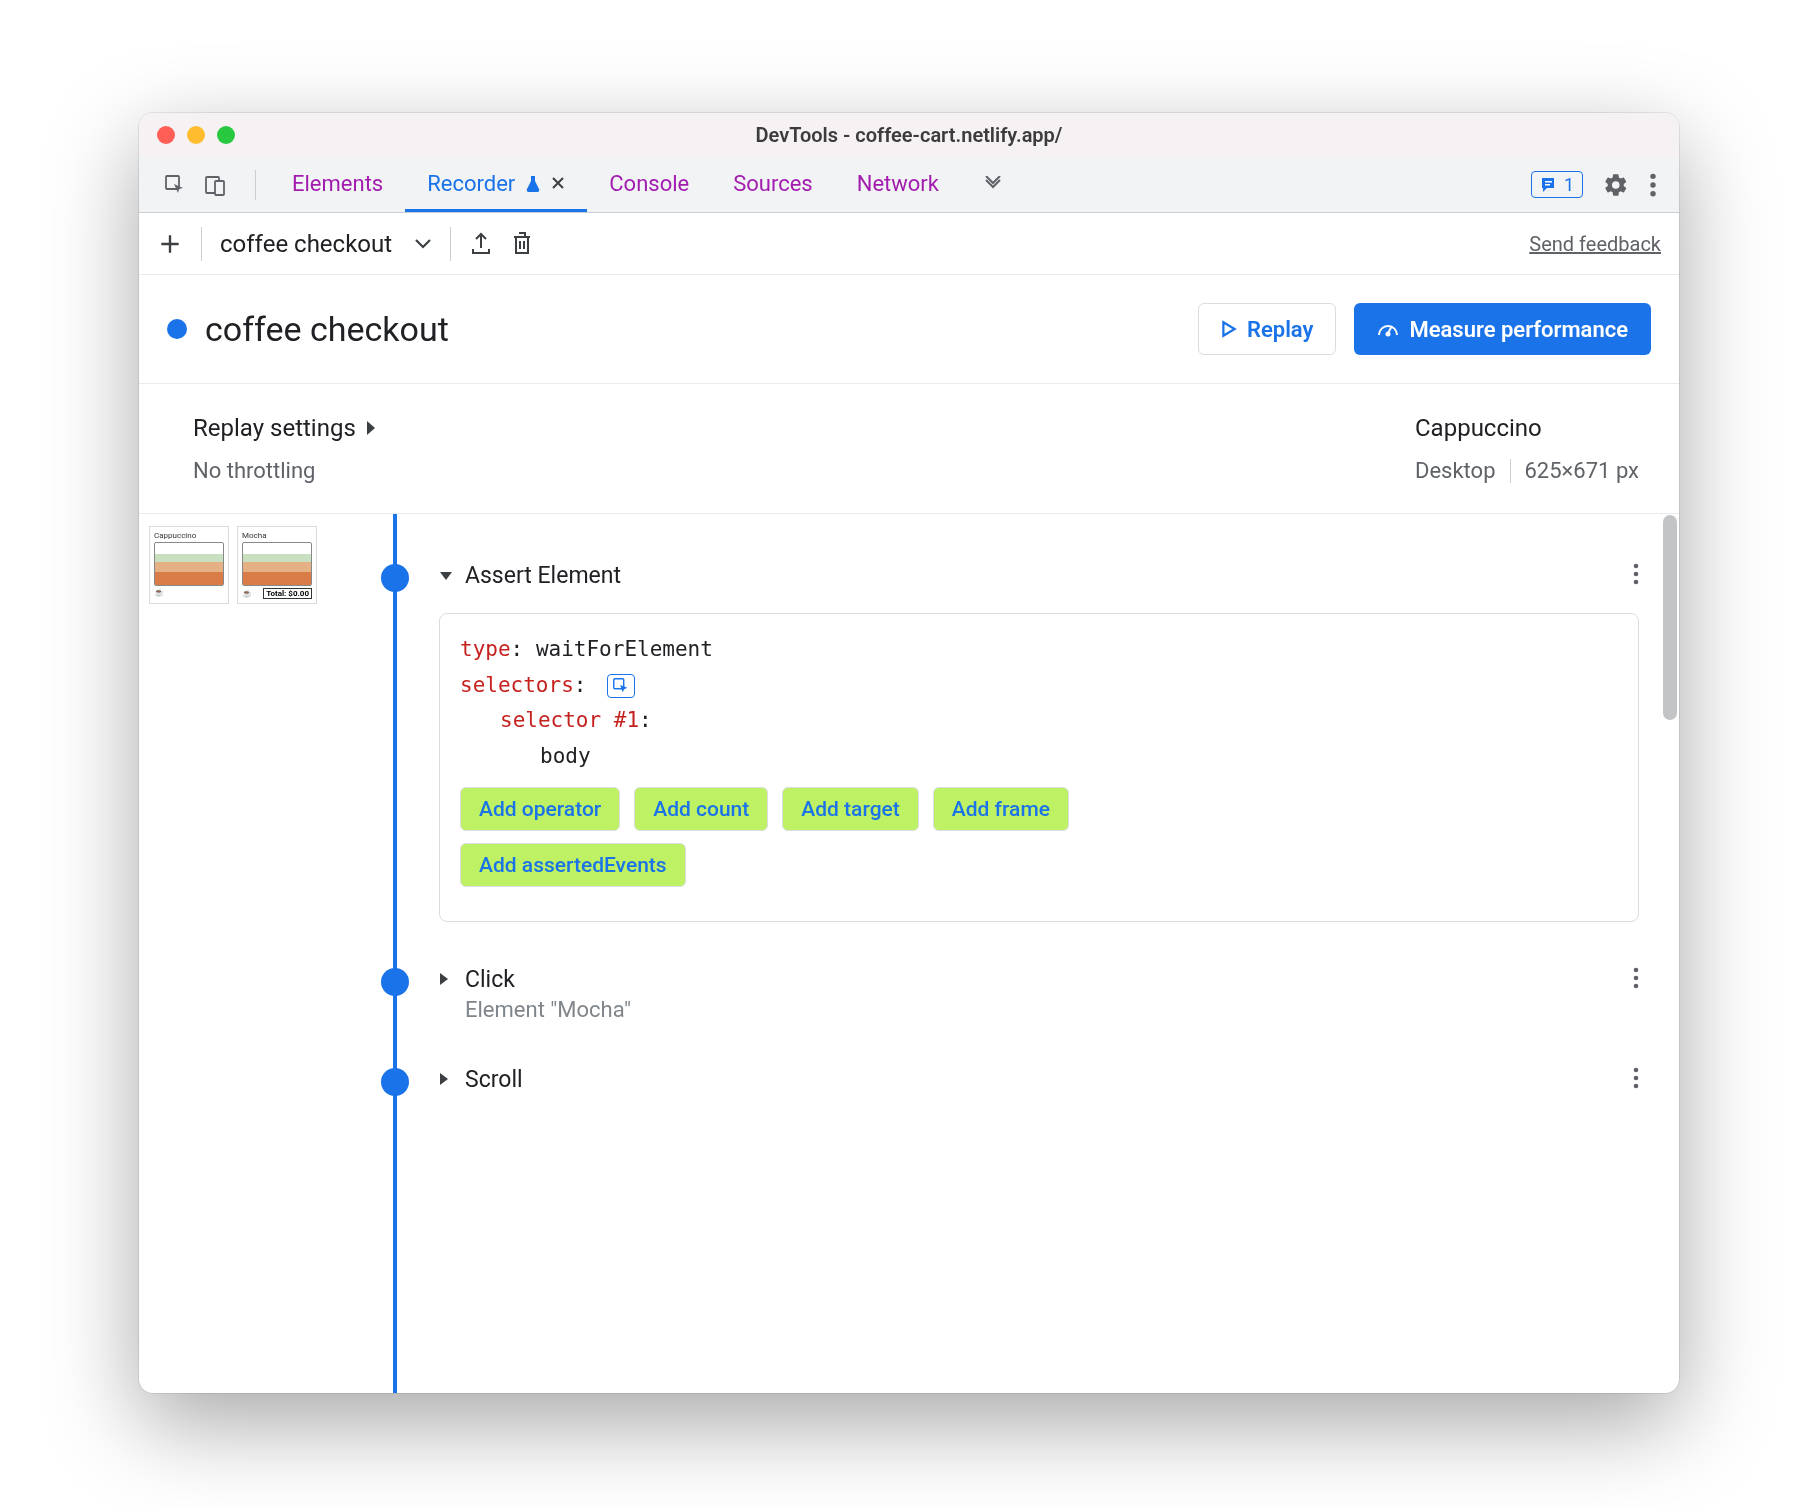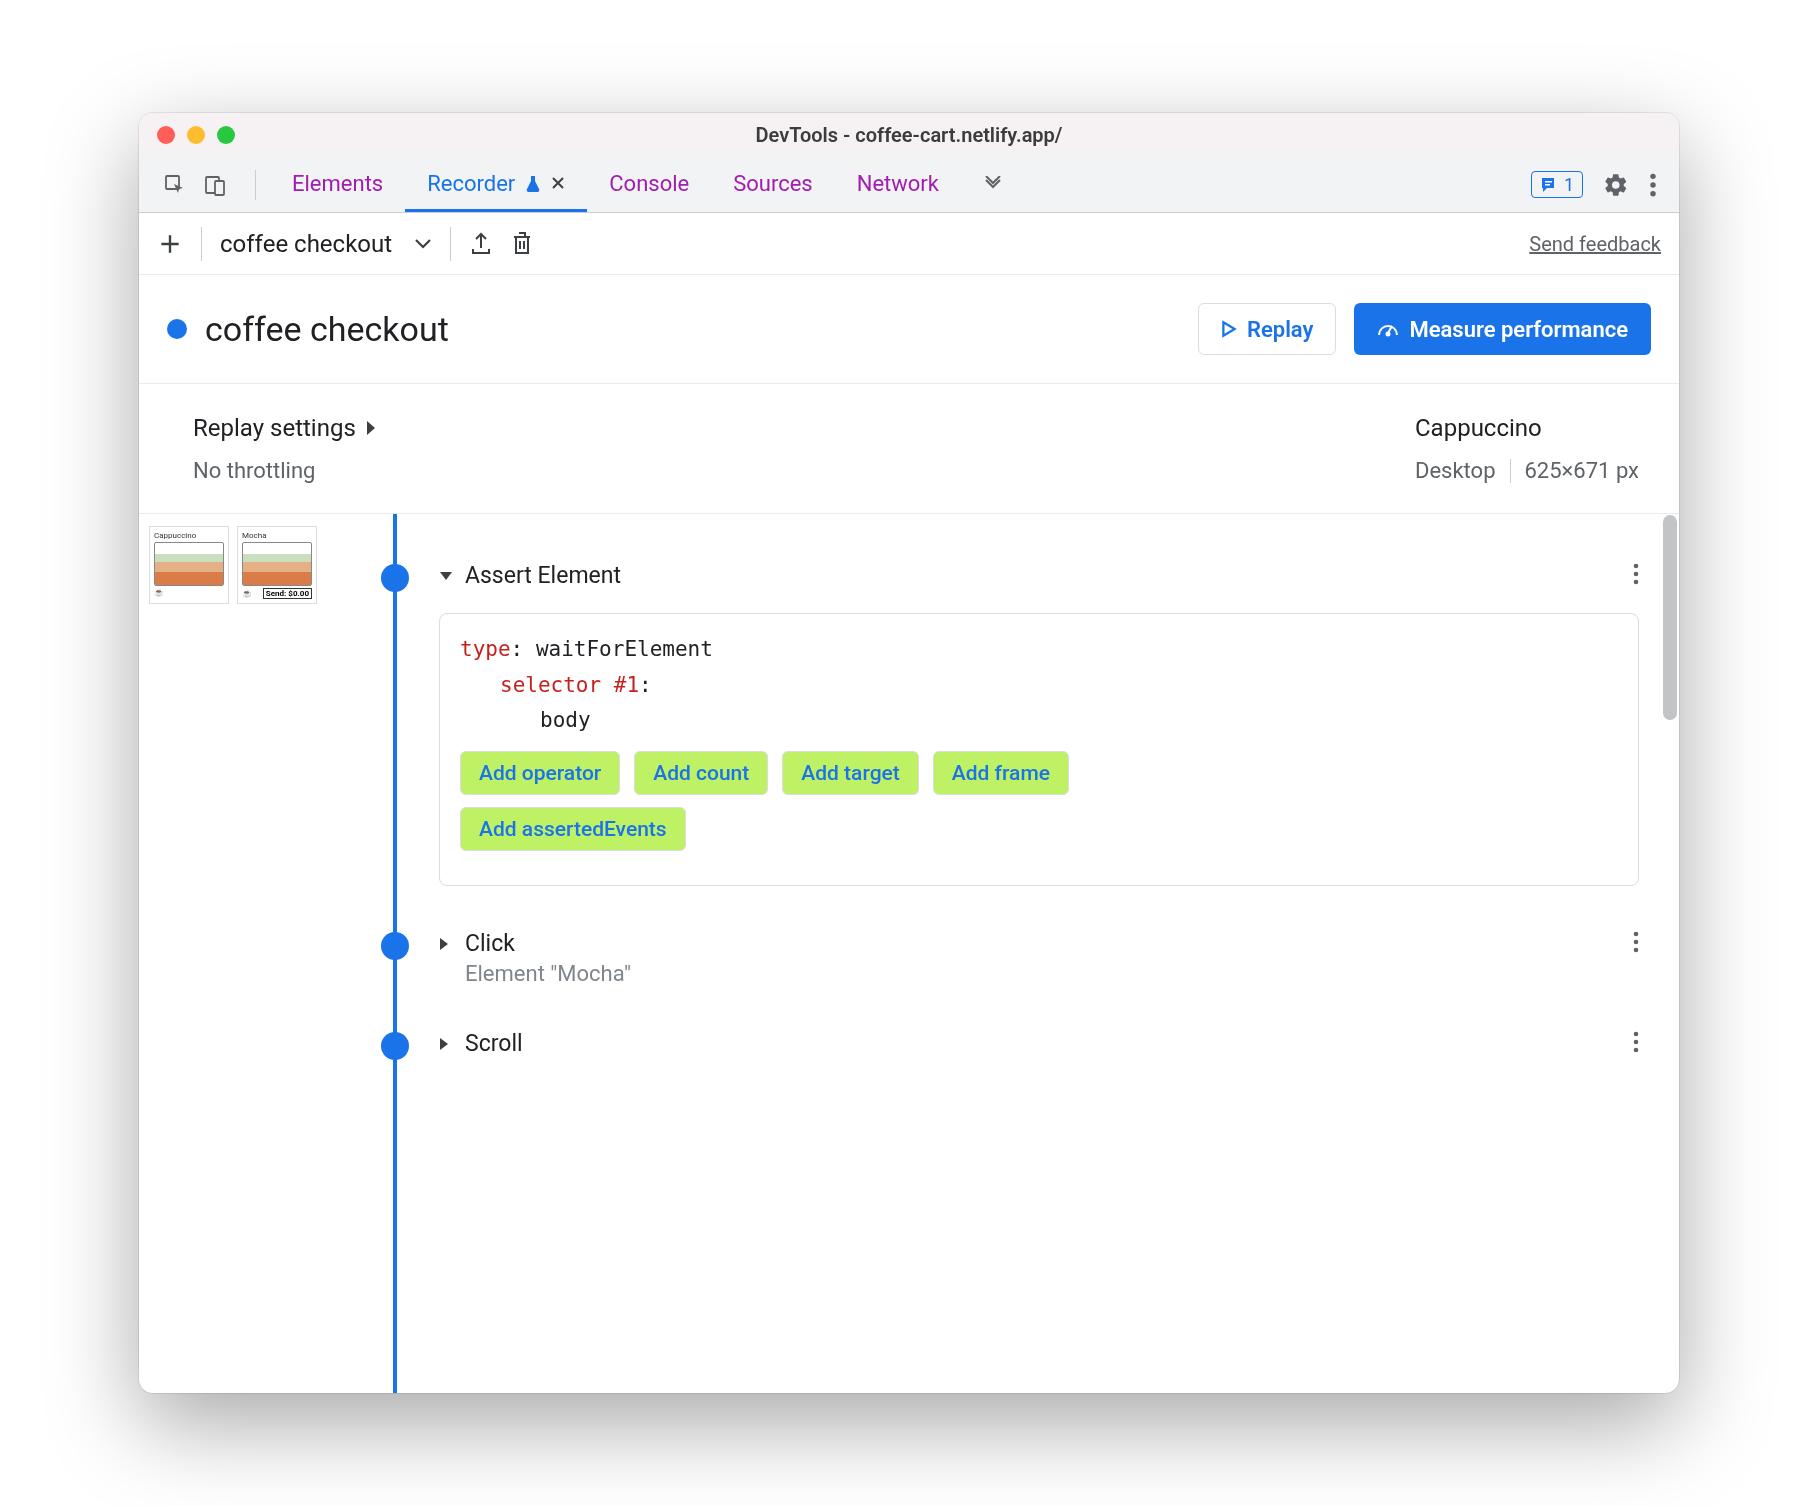--- a/index.html
+++ b/index.html
@@ -405,21 +405,21 @@
         </div>
         <div class="thumb">
           <div class="thumb-label">Mocha</div>
           <div class="mug">
               <div class="mug-layer1"></div>
               <div class="mug-layer2"></div>
               <div class="mug-layer3"></div>
             </div>
           <div class="thumb-footer">
               <span>☕</span>
-              <span class="thumb-total">Send: $0.00</span>
+              <span class="thumb-total">Total: $0.00</span>
             </div>
         </div>
       </div>
     </div>
 
     <div class="timeline-col">
       <div class="timeline-line"></div>
       <div class="steps">
 
         <div class="step">
@@ -436,20 +436,29 @@
             <svg width="6" height="24" viewBox="0 0 6 24" fill="#5f6368">
                 <circle cx="3" cy="4" r="2.3"></circle>
                 <circle cx="3" cy="12" r="2.3"></circle>
                 <circle cx="3" cy="20" r="2.3"></circle>
               </svg>
           </span>
           <div class="step-body">
             <div class="code-line">
               <span class="code-key">type</span><span class="code-val">: </span><span class="code-val">waitForElement</span>
             </div>
+            <div class="code-line">
+              <span class="code-key">selectors</span><span class="code-val">:</span>
+              <span class="picker-icon-box">
+                <svg width="18" height="18" viewBox="0 0 20 20" fill="none" stroke="#1a73e8" stroke-width="1.6">
+                    <rect x="2" y="2" width="11" height="11" rx="1"></rect>
+                    <path d="M9 9 L17 12 L13.5 13.5 L12 17 Z" fill="#1a73e8" stroke="none"></path>
+                  </svg>
+              </span>
+            </div>
             <div class="code-line code-indent-1">
               <span class="code-key">selector #1</span><span class="code-val">:</span>
             </div>
             <div class="code-line code-indent-2">
               <span class="code-val">body</span>
             </div>
             <div class="chip-row">
               <div class="btn-chip">Add operator</div>
               <div class="btn-chip">Add count</div>
               <div class="btn-chip">Add target</div>

